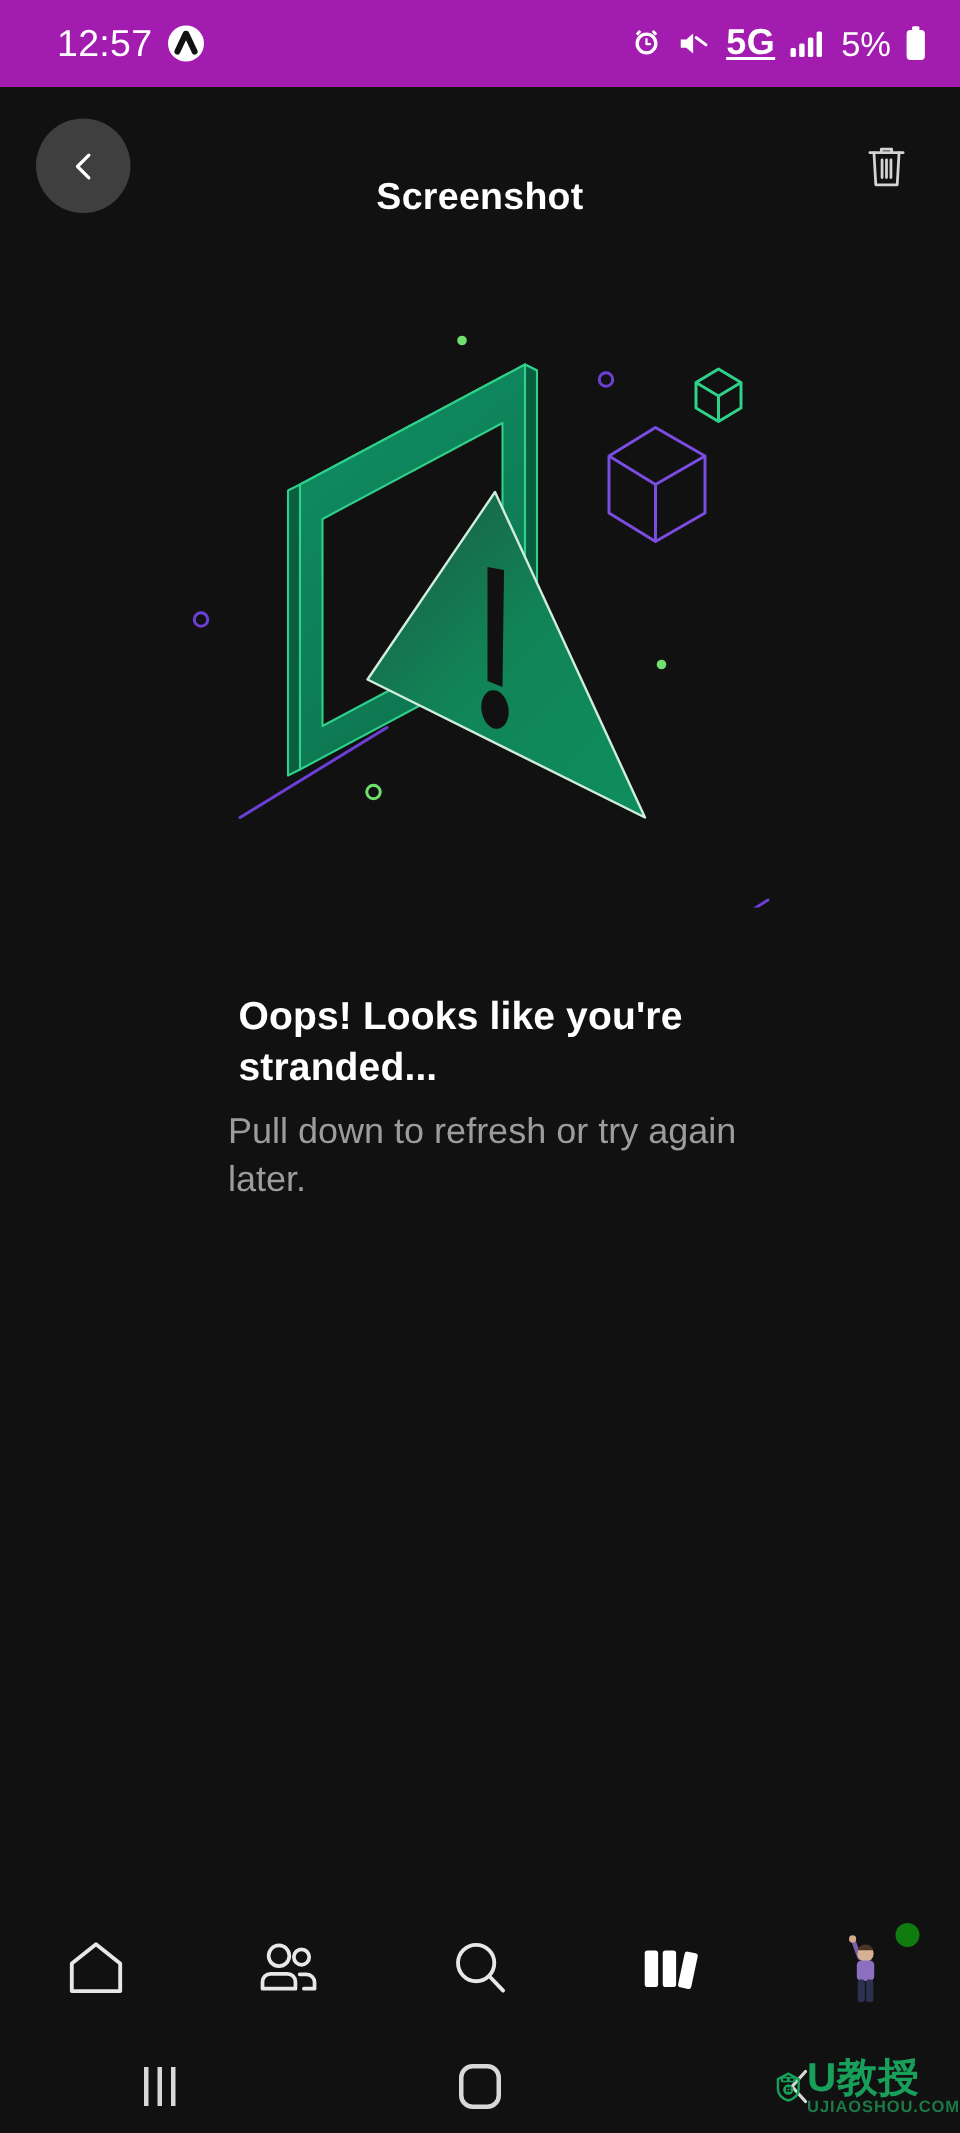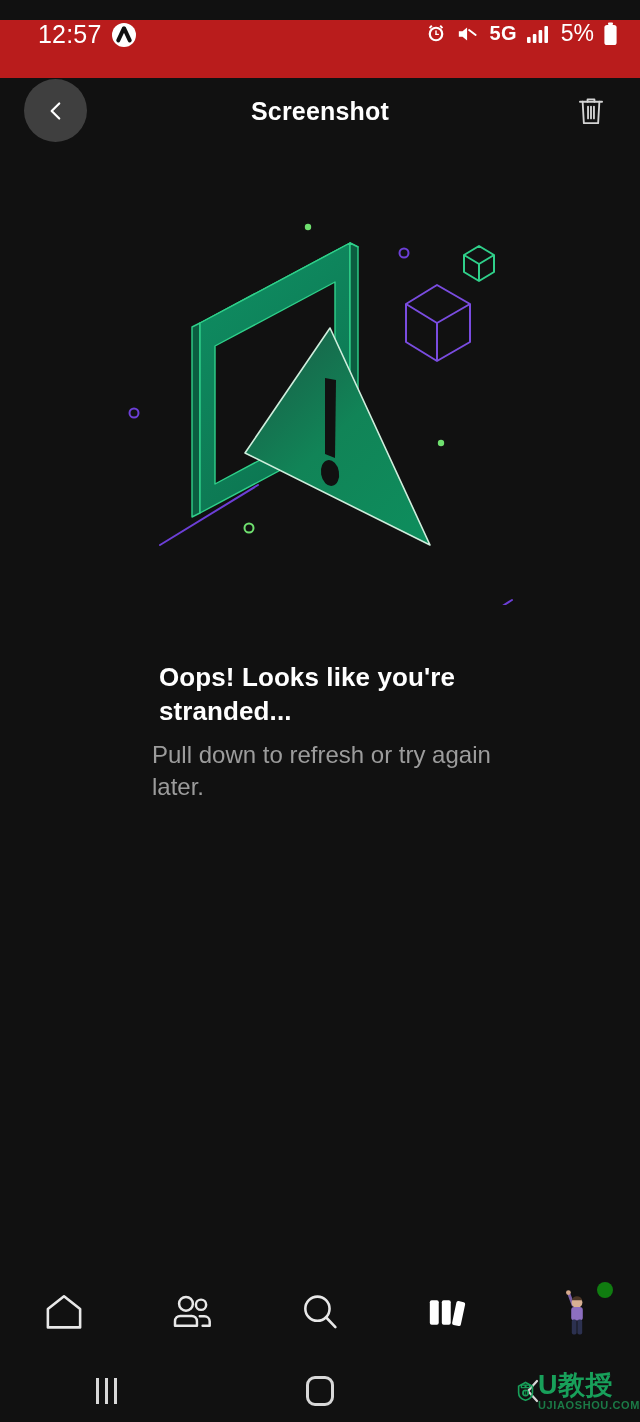--- a/index.html
+++ b/index.html
@@ -12,51 +12,50 @@
   #screen {
     position: relative;
     width: 640px; height: 1422px;
     background: #111111;
   }
 
   
   .statusbar {
     position: absolute; top: 0; left: 0;
     width: 640px; height: 58px;
-    display: flex; align-items: flex-start;
+    display: flex; align-items: center;
     padding: 0 22px 0 38px;
     color: #ffffff;
-    background: #b91c1c;
-    margin-top: 20px;
+    background: #a21caf;
   }
   .status-left { display: flex; align-items: center; gap: 10px; }
   .status-time { font-size: 25px; letter-spacing: 0.2px; font-weight: 400; color:#fff; }
   .xbox-glyph {
     width: 24px; height: 24px; border-radius: 50%;
     background: #ffffff; position: relative; display:inline-block;
   }
   .xbox-glyph::before, .xbox-glyph::after {
     content:""; position:absolute; background:#111111;
     width: 4px; height: 17px; border-radius: 3px; top: 3px;
   }
   .xbox-glyph::before { left: 7px; transform: rotate(25deg); }
   .xbox-glyph::after  { right: 7px; transform: rotate(-25deg); }
   .status-right {
     margin-left: auto; display: flex; align-items: center; gap: 9px;
   }
   .si { display:inline-flex; align-items:center; }
   .si svg { display:block; }
-  .net-label { font-size: 20px; font-weight: 700; letter-spacing: 0.3px; }
+  .net-label { font-size: 24px; font-weight: 700; letter-spacing: 0.3px; text-decoration: underline; }
   .batt-label { font-size: 23px; font-weight: 400; margin-left: 2px; }
 
   
   .header {
     position: absolute; top: 76px; left: 0;
     width: 640px; height: 70px;
-    display: flex; align-items: center;
+    display: flex; align-items: flex-end;
   }
   .back-btn {
     position: absolute; left: 24px; top: 3px;
     width: 63px; height: 63px; border-radius: 50%;
     background: #3f3f3f;
     display: flex; align-items: center; justify-content: center;
     cursor: pointer;
   }
   .page-title {
     width: 100%; text-align: center;

